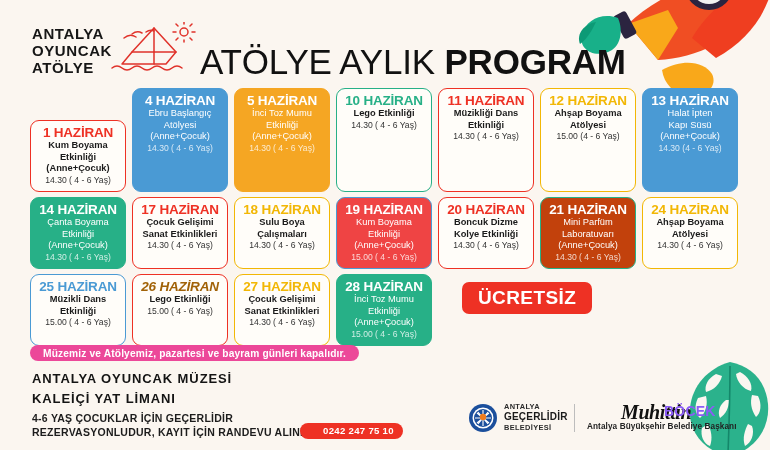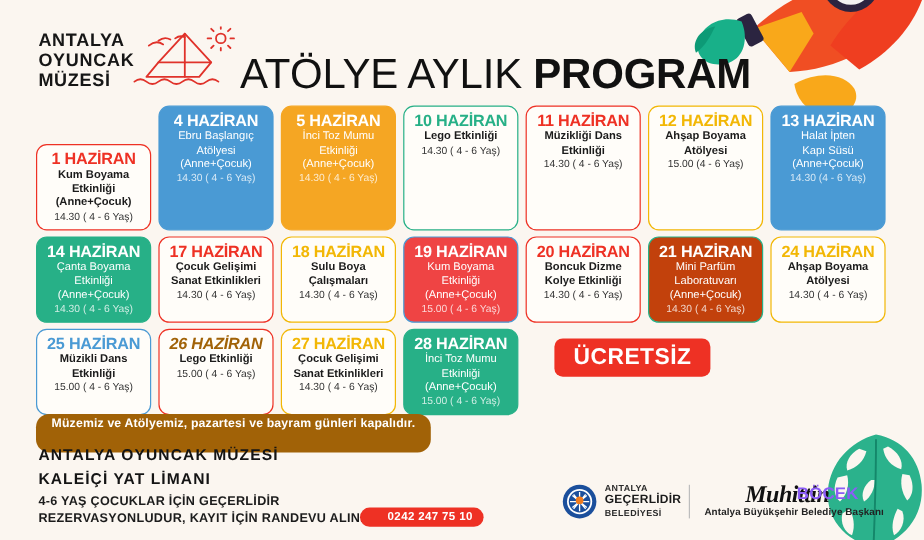--- a/index.html
+++ b/index.html
@@ -66,22 +66,22 @@
     background:#ee3124;color:#fff;
     border-radius:7px;
     padding:6px 16px 7px 16px;
     font-size:19px;font-weight:bold;letter-spacing:.4px;
     line-height:1;
   }
 
   
   .closed-note{
     position:absolute;left:30px;top:345px;
-    background:#a16207;color:#fff;border-radius:11px;
-    padding:3px 13px 16px 13px;
+    background:#ec4899;color:#fff;border-radius:11px;
+    padding:3px 13px 0 13px;
     font-size:10.2px;font-weight:bold;letter-spacing:.15px;line-height:1.25;
   }
   .addr1{position:absolute;left:32px;top:371px;font-size:13px;font-weight:bold;letter-spacing:.9px;color:#141414;}
   .addr2{position:absolute;left:32px;top:391px;font-size:13px;font-weight:bold;letter-spacing:.9px;color:#141414;}
   .info1{position:absolute;left:32px;top:412px;font-size:10.5px;font-weight:bold;letter-spacing:.25px;color:#1c1c1c;}
   .info2{position:absolute;left:32px;top:426px;font-size:10.5px;font-weight:bold;letter-spacing:.25px;color:#1c1c1c;}
   .phone{
     position:absolute;left:300px;top:423px;
     background:#ee3124;color:#fff;border-radius:9px;
     padding:2px 9px 3px 23px;font-size:9.6px;font-weight:bold;letter-spacing:.3px;
@@ -131,21 +131,21 @@
       <path d="M40 40 C34 44 31 52 34 58 C40 54 43 47 43 40 Z"></path>
     </g>
     <path d="M44 6 C44 36 43 68 42 94" stroke="#14876a" stroke-width="1.6" fill="none"></path>
   </svg>
 
   <div class="header">
 
     <div class="museum-name">
       <div>ANTALYA</div>
       <div>OYUNCAK</div>
-      <div>MÜZESİ</div>
+      <div>ATÖLYE</div>
     </div>
 
     <svg class="boat-svg" viewBox="0 0 110 56">
       <g stroke="#e0322a" stroke-width="1.5" fill="none" stroke-linecap="round" stroke-linejoin="round">
         <path d="M12 42 L56 42 L66 30 L22 30 Z"></path>
         <path d="M22 30 L44 6 L44 30"></path>
         <path d="M44 6 L66 30"></path>
         <path d="M44 30 L44 42"></path>
         <path d="M2 46 q5 -4 10 0 t10 0 t10 0 t10 0 t10 0 t10 0 t10 0"></path>
         <path d="M14 16 q6 -5 12 -1"></path>

